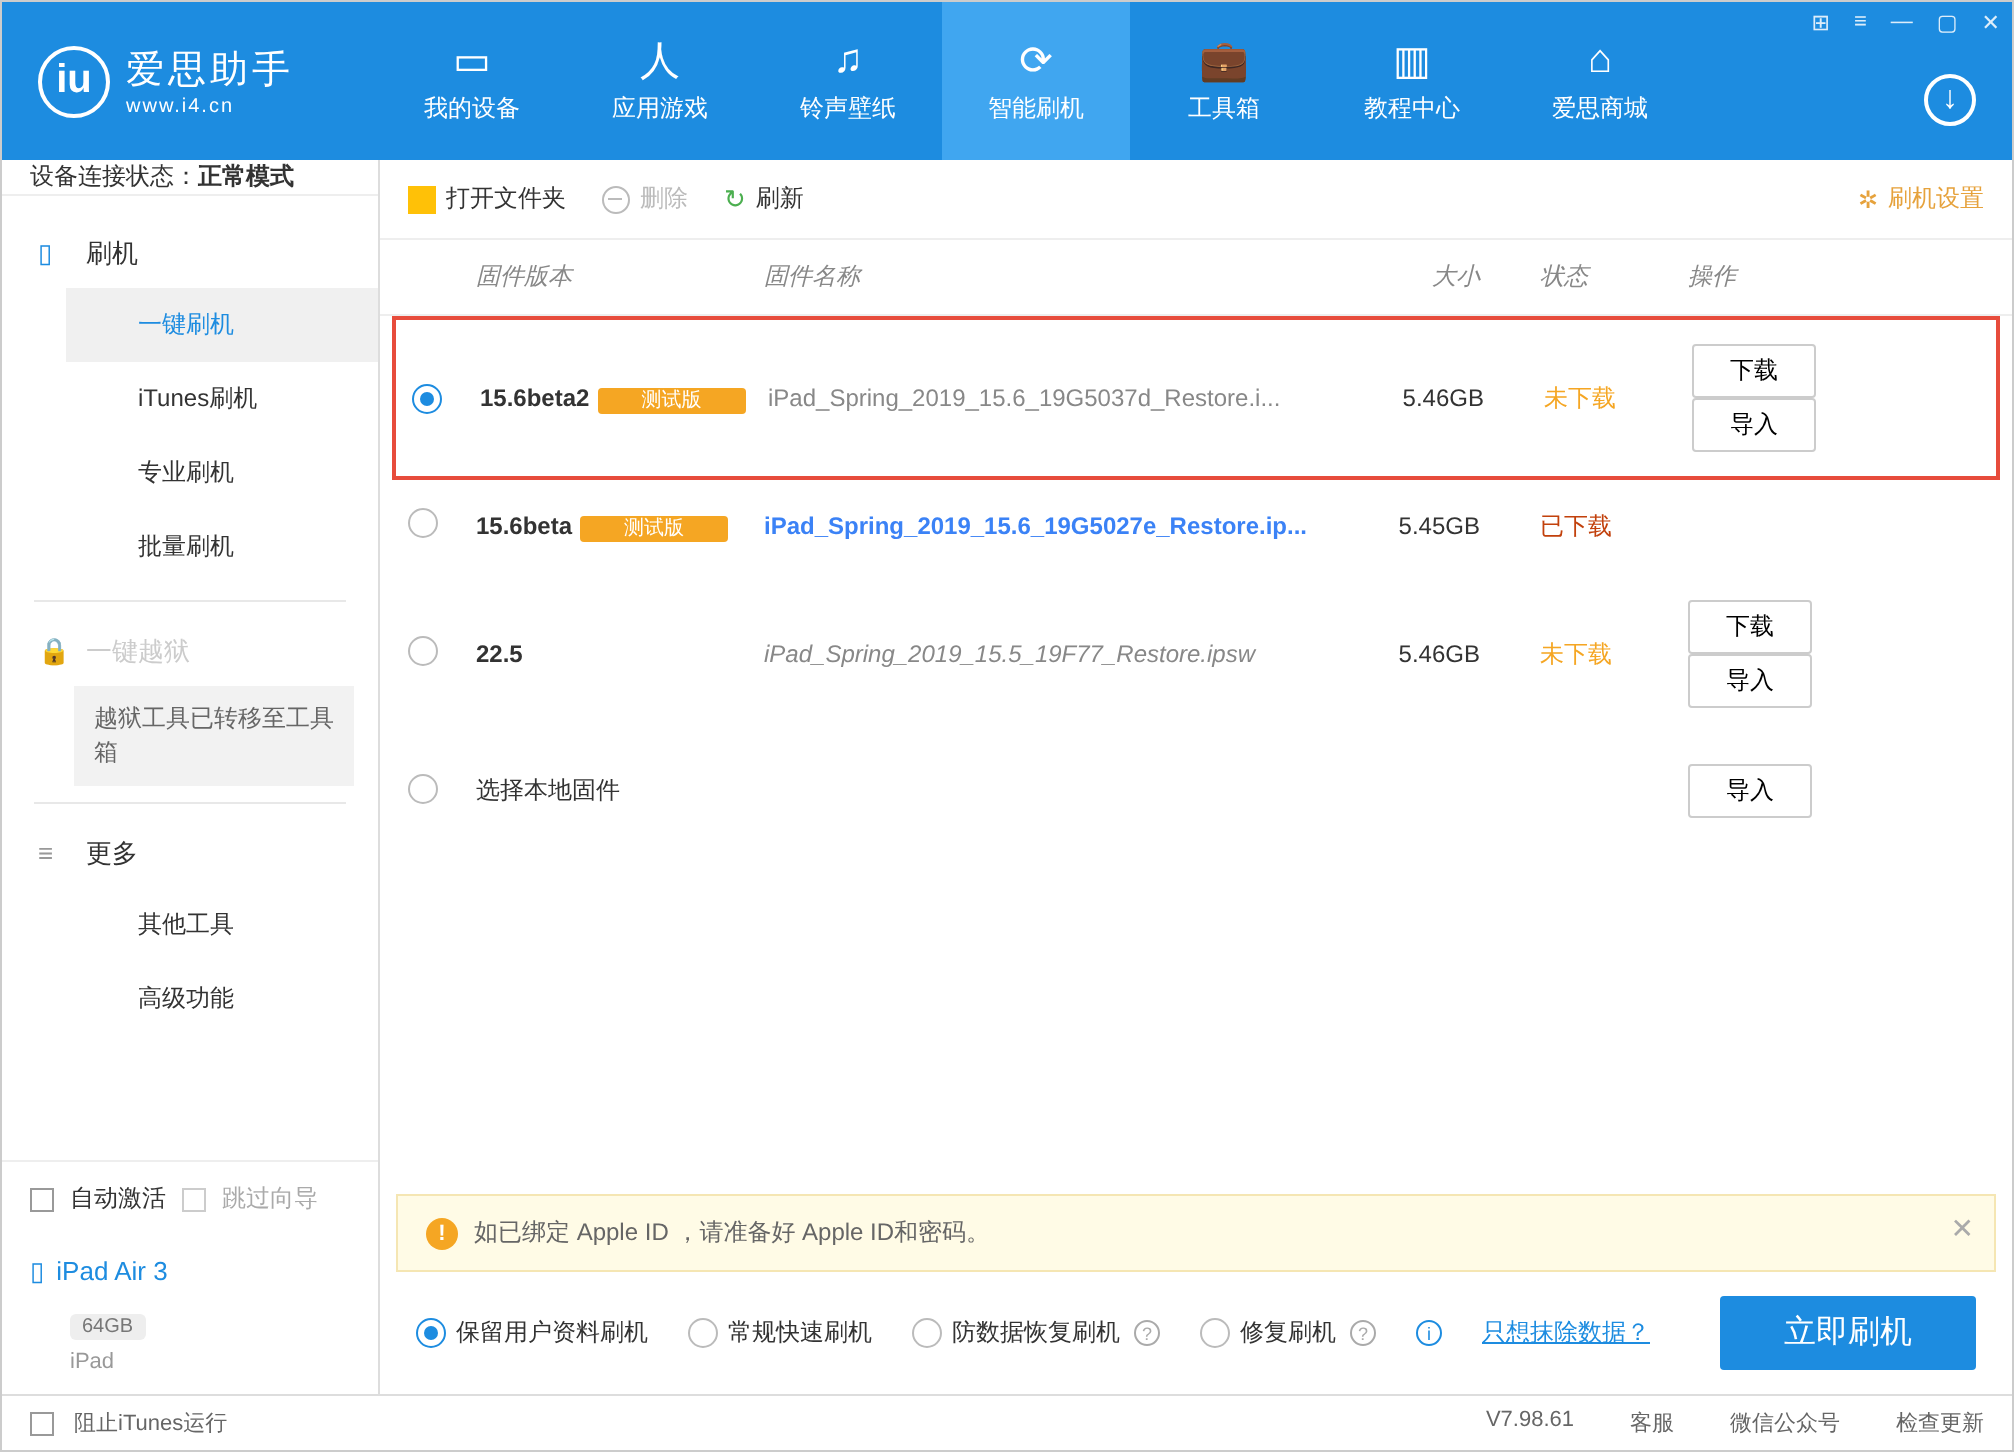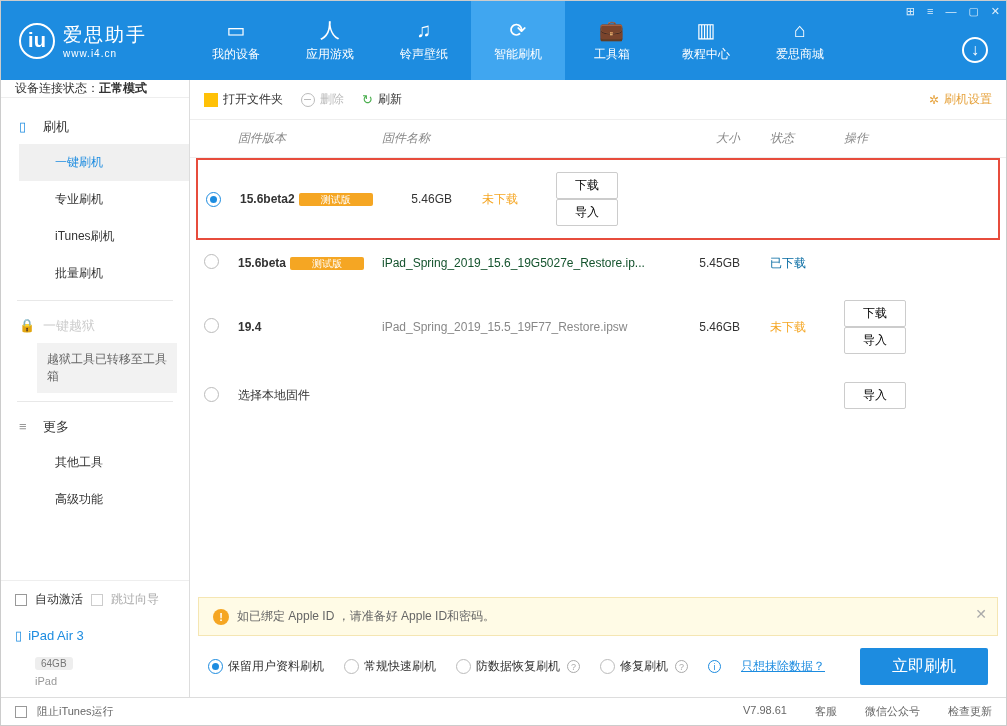--- a/index.html
+++ b/index.html
@@ -24,21 +24,21 @@
 
     .body-wrap { display: flex; height: calc(100% - 79px - 28px); }
 
     .sidebar { width: 189px; border-right: 1px solid #ddd; display: flex; flex-direction: column; }
     .device-status { padding: 0 14px; font-size: 12px; color: #333; border-bottom: 1px solid #eee; }
     .device-status .bold { font-weight: bold; }
 
     .side-section { padding: 12px 0 0 0; }
     .side-header { display: flex; align-items: center; padding: 8px 18px; font-size: 13px; color: #333; gap: 8px; }
     .side-icon { width: 16px; height: 16px; display: inline-flex; color: #1d8ce0; }
-    .side-items { padding-left: 18px; }
+    .side-items { padding-left: 32px; }
     .side-item { padding: 10px 0 10px 36px; font-size: 12px; color: #333; cursor: pointer; }
     .side-item.active { background: #f0f0f0; color: #1d8ce0; }
     .side-note { background: #f2f2f2; margin: 0 12px 0 36px; padding: 8px 10px; font-size: 12px; color: #666; }
     .divider { height: 1px; background: #e8e8e8; margin: 8px 16px; }
 
     .sidebar-bottom { margin-top: auto; border-top: 1px solid #eee; }
     .auto-activate { padding: 10px 14px; display: flex; align-items: center; gap: 8px; font-size: 12px; color: #333; }
     .auto-activate .muted { color: #aaa; }
     .device-info { padding: 10px 14px; font-size: 13px; color: #1d8ce0; display: flex; align-items: center; gap: 6px; }
     .device-badge { background: #eee; color: #777; font-size: 10px; border-radius: 3px; padding: 1px 6px; }
@@ -59,21 +59,21 @@
     .thead { display: flex; padding: 10px 14px; font-size: 12px; color: #888; border-bottom: 1px solid #eee; font-style: italic; }
     .c-radio{width:34px;} .c-ver{width:144px;} .c-name{width:290px;} .c-size{width:68px;text-align:right;} .c-stat{width:80px;padding-left:30px;} .c-act{width:148px;padding-left:24px;}
 
     .trow { display: flex; align-items: center; padding: 14px 14px; font-size: 12px; color: #333; }
     .trow.highlight { border: 2px solid #e74c3c; margin: 0 6px; padding: 12px 8px; }
     .radio { width: 15px; height: 15px; border: 1.5px solid #1d8ce0; border-radius: 50%; display: inline-flex; align-items: center; justify-content: center; }
     .radio.sel:after { content:""; width: 7px; height: 7px; background: #1d8ce0; border-radius: 50%; }
     .radio.unsel { border-color: #bbb; }
     .beta-tag { background: #f5a623; color: #fff; font-size: 10px; padding: 1px 22px; border-radius: 2px; margin-left: 4px; }
     .stat-undl { color: #f5a623; }
-    .stat-dl { color: #0369a1; }
+    .stat-dl { color: #c2410c; }
     .btn { border: 1px solid #ccc; background: #fff; padding: 4px 18px; font-size: 12px; cursor: pointer; border-radius: 2px; margin-right: 6px; }
 
     .warn-bar { position: relative; background: #fffbe6; border: 1px solid #f5e6b3; margin: 0 8px; padding: 10px 14px; font-size: 12px; color: #666; display: flex; align-items: center; gap: 8px; }
     .warn-ic { width: 16px; height: 16px; background: #f5a623; border-radius: 50%; color: #fff; display: flex; align-items: center; justify-content: center; font-size: 11px; font-weight: bold; }
     .warn-close { position: absolute; right: 10px; top: 8px; color: #aaa; cursor: pointer; font-size: 14px; }
 
     .bottom-bar { display: flex; align-items: center; padding: 12px 18px; gap: 20px; font-size: 12px; color: #333; }
     .bradio { display: flex; align-items: center; gap: 5px; cursor: pointer; }
     .help-ic { width: 13px; height: 13px; border: 1px solid #aaa; border-radius: 50%; font-size: 9px; color: #aaa; display: inline-flex; align-items: center; justify-content: center; margin-left: 2px; }
     .info-ic { width: 13px; height: 13px; border: 1px solid #1d8ce0; border-radius: 50%; font-size: 9px; color: #1d8ce0; display: inline-flex; align-items: center; justify-content: center; }
@@ -142,22 +142,22 @@
       <span>设备连接状态：</span><span class="bold">正常模式</span>
     </div>
 
     <div class="side-section">
       <div class="side-header">
         <span class="side-icon">▯</span>
         <span>刷机</span>
       </div>
       <div class="side-items">
         <div class="side-item active">一键刷机</div>
+        <div class="side-item">iTunes刷机</div>
         <div class="side-item">专业刷机</div>
-        <div class="side-item">iTunes刷机</div>
         <div class="side-item">批量刷机</div>
       </div>
     </div>
 
     <div class="divider"></div>
 
     <div class="side-header" style="color:#ccc;">
       <span class="side-icon" style="color:#ccc;">🔒</span>
       <span>一键越狱</span>
     </div>
@@ -218,36 +218,37 @@
       <div class="c-name">固件名称</div>
       <div class="c-size">大小</div>
       <div class="c-stat">状态</div>
       <div class="c-act">操作</div>
     </div>
 
     <div class="table" id="fw-rows">
         <div class="trow highlight">
           <div class="c-radio"><span class="radio sel"></span></div>
           <div class="c-ver"><b>15.6beta2</b><span class="beta-tag">测试版</span></div>
+          <div class="c-name" style="color:#888;">iPad_Spring_2019_15.6_19G5037d_Restore.i...</div>
           <div class="c-size">5.46GB</div>
           <div class="c-stat"><span class="stat-undl">未下载</span></div>
           <div class="c-act"><button class="btn">下载</button><button class="btn">导入</button></div>
         </div>
         <div class="trow">
           <div class="c-radio"><span class="radio unsel"></span></div>
           <div class="c-ver"><b>15.6beta</b><span class="beta-tag">测试版</span></div>
-          <div class="c-name" style="color:#14532d;">iPad_Spring_2019_15.6_19G5027e_Restore.ip...</div>
+          <div class="c-name" style="color:#3b82f6;font-weight:bold;">iPad_Spring_2019_15.6_19G5027e_Restore.ip...</div>
           <div class="c-size">5.45GB</div>
           <div class="c-stat"><span class="stat-dl">已下载</span></div>
           <div class="c-act"></div>
         </div>
         <div class="trow">
           <div class="c-radio"><span class="radio unsel"></span></div>
-          <div class="c-ver"><b>19.4</b></div>
-          <div class="c-name" style="color:#888;">iPad_Spring_2019_15.5_19F77_Restore.ipsw</div>
+          <div class="c-ver"><b>22.5</b></div>
+          <div class="c-name" style="color:#888;font-style:italic;">iPad_Spring_2019_15.5_19F77_Restore.ipsw</div>
           <div class="c-size">5.46GB</div>
           <div class="c-stat"><span class="stat-undl">未下载</span></div>
           <div class="c-act"><button class="btn">下载</button><button class="btn">导入</button></div>
         </div>
         <div class="trow">
           <div class="c-radio"><span class="radio unsel"></span></div>
           <div class="c-ver">选择本地固件</div>
           <div class="c-name"></div>
           <div class="c-size"></div>
           <div class="c-stat"></div>

